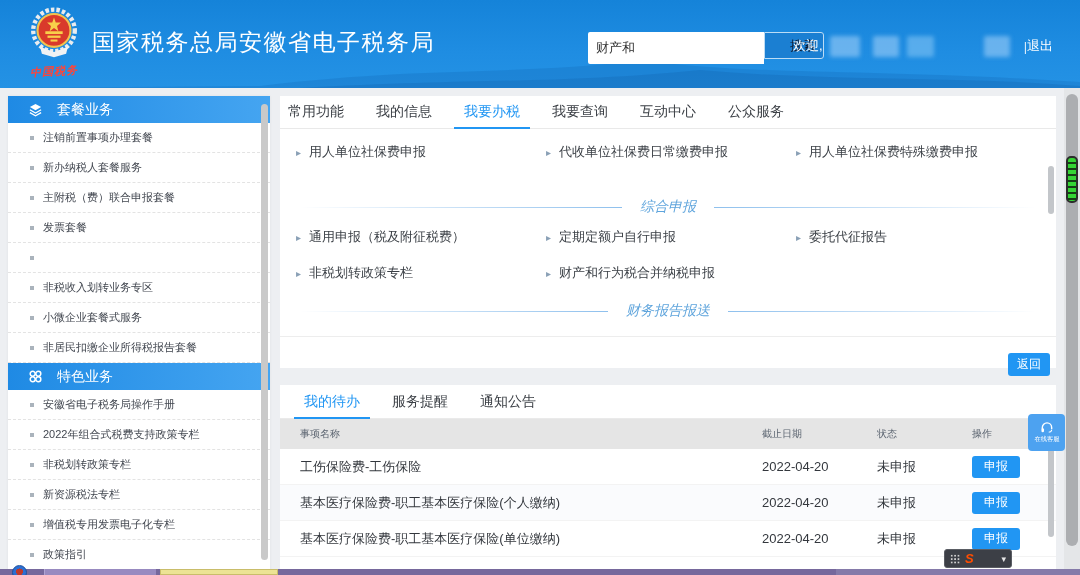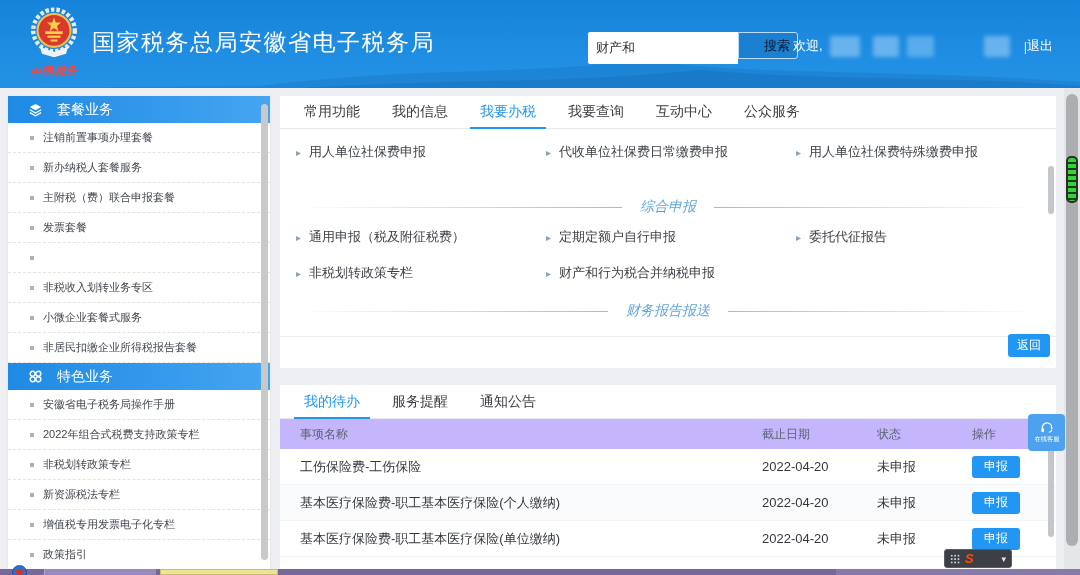--- a/index.html
+++ b/index.html
@@ -22,21 +22,21 @@
   .logo-caption {
     display:block; margin-top:1px; color:#ff4438; font-size:11px; font-weight:bold;
     font-style:italic; letter-spacing:1px; transform:rotate(-3deg); white-space:nowrap;
   }
   .hdr-title {
     position:absolute; left:92px; top:27px; color:#fff; font-size:23px;
     font-weight:normal; letter-spacing:1.5px; white-space:nowrap;
   }
   .search-wrap { position:absolute; left:588px; top:32px; display:flex; }
   .search-input {
-    width:150px; height:27px; border:none; outline:none; padding:16px 8px;
+    width:176px; height:27px; border:none; outline:none; padding:16px 8px;
     font-size:13px; color:#333; background:#fff; border-radius:2px 0 0 2px;
     font-family:Liberation Serif, serif;
   }
   .search-btn {
     width:60px; height:27px; background:#1b7fd2; color:#0f172a; font-size:13px;
     border:1px solid #bcdcf5; border-radius:0 3px 3px 0; cursor:pointer; font-family:inherit;padding-left:18px;
   }
   .welcome-wrap {
     position:absolute; left:793px; top:34px; height:24px;
     display:flex; align-items:center; color:#fff; font-size:13px;
@@ -71,21 +71,21 @@
   .side-scroll-thumb {
     position:absolute; right:2px; top:8px; width:7px; height:456px;
     background:#c9c9c9; border-radius:4px;
   }
 
   
   .main-top {
     position:absolute; left:280px; top:96px; width:776px; height:272px; background:#fff;
   }
   .tabbar {
-    height:33px; display:flex; align-items:stretch; padding-left:20px;
+    height:33px; display:flex; align-items:stretch; padding-left:4px;
     border-bottom:1px solid #e9e9e9;
   }
   .tab {
     margin-right:24px; padding:0 4px; font-size:14px; color:#3c4046;
     display:flex; align-items:center; cursor:pointer; position:relative;
   }
   .tab.active { color:#2196f3; }
   .tab.active::after {
     content:""; position:absolute; left:-6px; right:-6px; bottom:-1px; height:2px;
     background:#2196f3;
@@ -100,35 +100,35 @@
   .divider {
     position:absolute; left:20px; right:20px; height:22px;
     display:flex; align-items:center; color:#5ea4dc; font-size:14px;font-style:italic;
   }
   .d1 { top:100px; } .d2 { top:204px; }
   .divider .line { flex:1; height:1px; }
   .divider .line.l { background:linear-gradient(90deg,rgba(130,185,235,0),rgba(130,185,235,.9)); margin-right:18px; }
   .divider .line.r { background:linear-gradient(270deg,rgba(130,185,235,0),rgba(130,185,235,.9)); margin-left:18px; }
   .footer-line { position:absolute; left:0; right:0; top:240px; height:1px; background:#ededed; }
   .back-btn {
-    position:absolute; right:6px; top:238px; width:42px; height:23px;
+    position:absolute; right:6px; top:257px; width:42px; height:23px;
     background:#2196f3; color:#fff; font-size:12px; border:none; border-radius:3px;
     cursor:pointer; font-family:inherit;
   }
 
   
   .main-bottom {
     position:absolute; left:280px; top:385px; width:776px; height:190px; background:#fff;
   }
   .btabbar { height:34px; display:flex; padding-left:20px; border-bottom:1px solid #eaeaea; }
   .grid-row {
     display:grid; grid-template-columns:1fr 115px 95px 100px;
     align-items:center; padding-left:20px; padding-right:10px;
   }
-  .thead { height:30px; background:#c4b5fd; color:#5b6470; font-size:12px; }
+  .thead { height:30px; background:#e5e5e5; color:#5b6470; font-size:10px; }
   .trow { height:36px; font-size:13px; color:#33373d; border-bottom:1px solid #f3f3f3; }
   .trow.alt { background:#fafbfd; }
   .col-pad { padding-left:26px; }
   .apply-btn {
     width:48px; height:22px; background:#2196f3; color:#fff; font-size:12px;
     border:none; border-radius:3px; cursor:pointer; margin-left:26px; font-family:inherit;
   }
 
   
   .svc-btn {

